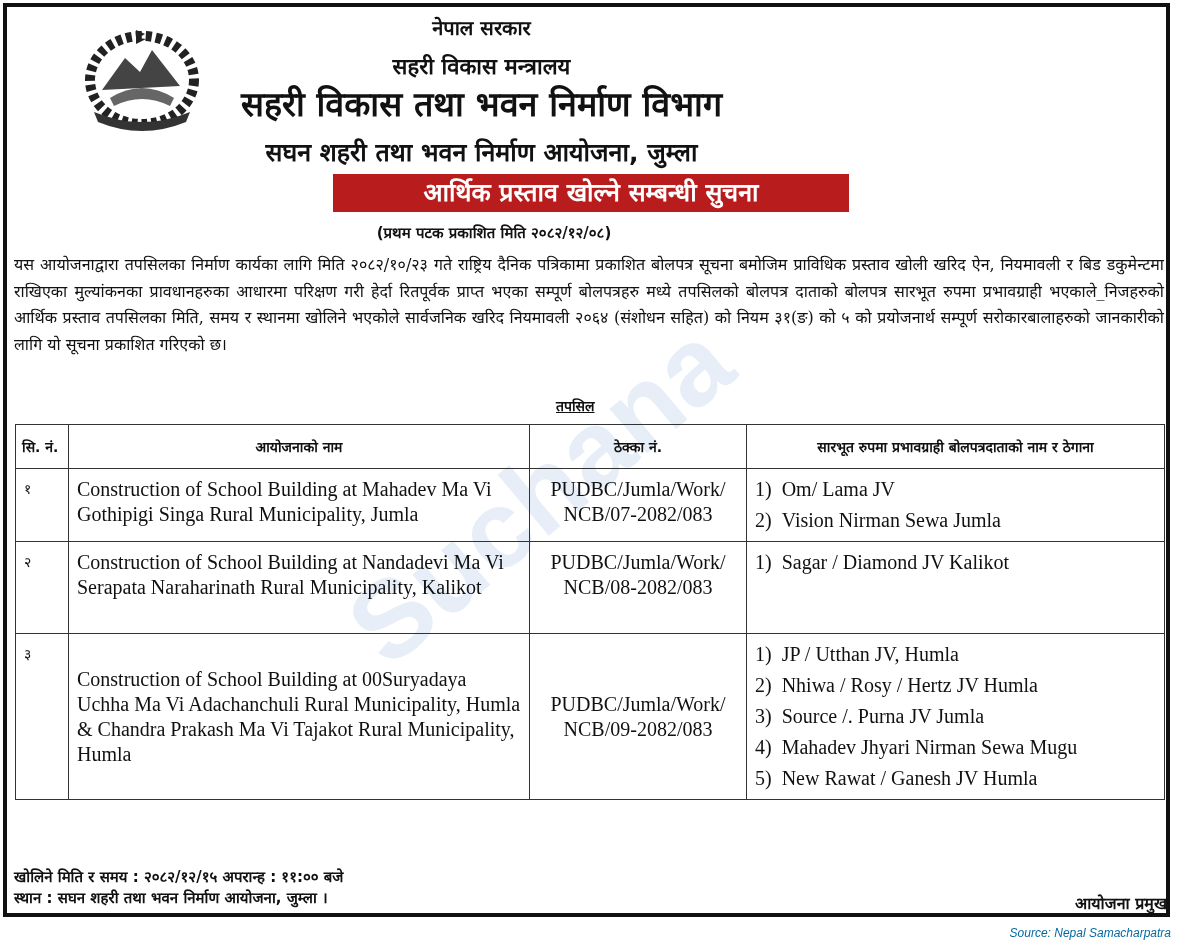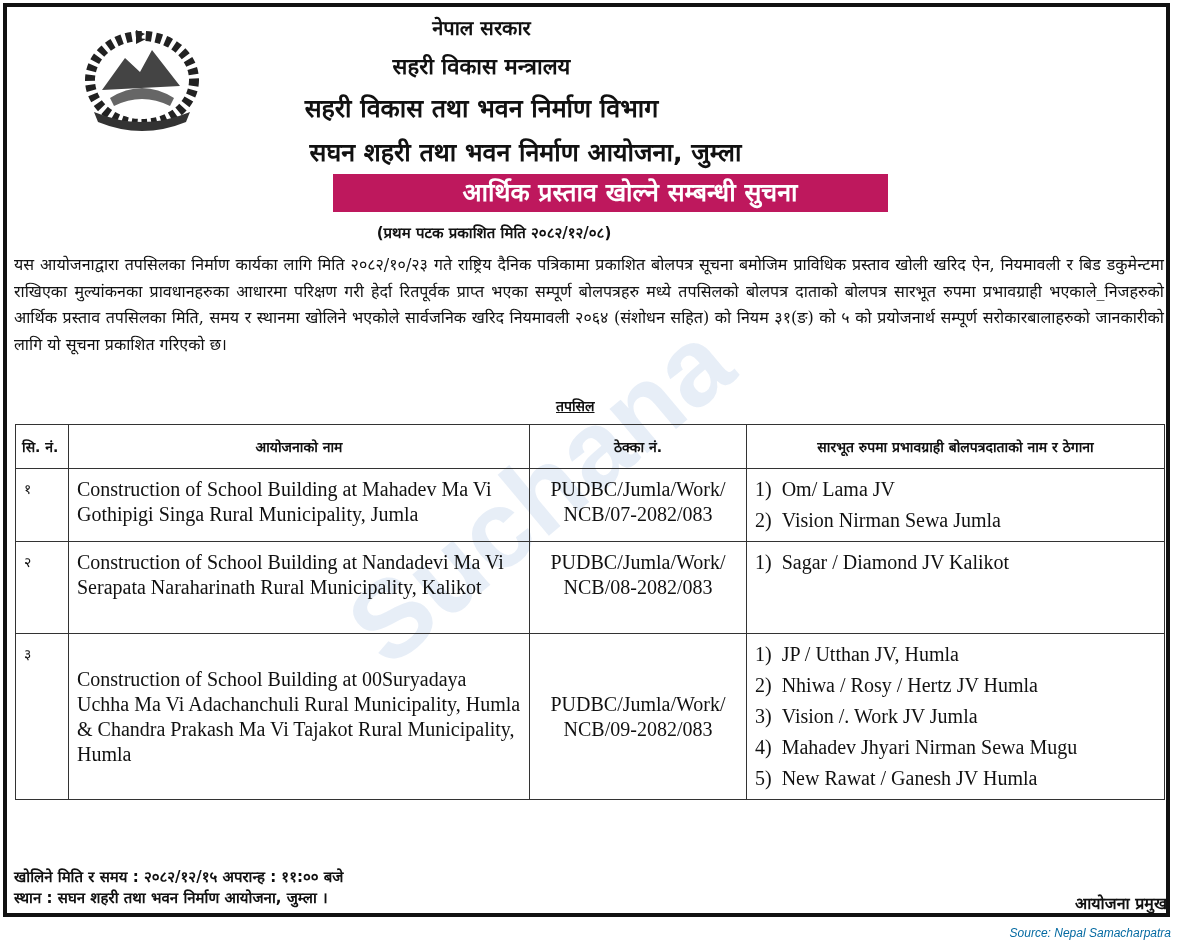--- a/index.html
+++ b/index.html
@@ -2,23 +2,23 @@
 <html><head>
 <meta charset="utf-8">
 <style>
   html,body{margin:0;padding:0;background:#fff;}
   body{width:1181px;height:949px;position:relative;overflow:hidden;font-family:"DejaVu Sans",sans-serif;color:#111;}
   .frame{position:absolute;left:3px;top:3px;width:1167px;height:914px;border:4px solid #111;box-sizing:border-box;background:#fff;}
   .emblem{position:absolute;left:80px;top:28px;width:124px;height:104px;}
   .hdr{position:absolute;left:0;width:963px;text-align:center;font-weight:bold;}
   .h1{top:14px;font-size:20px;}
   .h2{top:50px;font-size:22px;}
-  .h3{top:90px;font-size:25px;}
-  .h4{top:134px;font-size:25px;margin-left:44px;}
-  .titlebar{position:absolute;left:333px;top:174px;width:516px;height:38px;background:#be185d;color:#fff;font-weight:bold;font-size:25px;text-align:center;line-height:38px;padding-left:39px;}
+  .h3{top:80px;font-size:34px;}
+  .h4{top:134px;font-size:25px;}
+  .titlebar{position:absolute;left:333px;top:174px;width:516px;height:38px;background:#b91c1c;color:#fff;font-weight:bold;font-size:25px;text-align:center;line-height:38px;}
   .pub{position:absolute;left:0;width:988px;top:222px;text-align:center;font-size:15px;font-weight:bold;}
   .para{position:absolute;left:14px;top:252px;width:1150px;font-size:16px;line-height:26.5px;text-align:justify;font-family:"DejaVu Serif",serif;}
   .tapsil{position:absolute;left:556px;top:396px;font-size:14px;font-weight:bold;text-decoration:underline;}
   table{position:absolute;left:15px;top:424px;width:1150px;border-collapse:collapse;font-family:"Liberation Serif",serif;}
   th,td{border:1.5px solid #333;vertical-align:top;}
   th{font-family:"DejaVu Sans",sans-serif;font-size:14px;font-weight:bold;padding:12px 6px;text-align:center;}
   th.sn{text-align:left;width:36px;}
   td{font-size:20px;line-height:25px;padding:8px 8px;}
   td.sn{font-family:"DejaVu Sans",sans-serif;font-size:14px;width:36px;}
   td.contract{text-align:center;}
@@ -101,21 +101,21 @@
         <div class="bidder">
             <span>1)</span>
             <span>JP / Utthan JV, Humla</span>
           </div>
         <div class="bidder">
             <span>2)</span>
             <span>Nhiwa / Rosy / Hertz JV Humla</span>
           </div>
         <div class="bidder">
             <span>3)</span>
-            <span>Vision /. Work JV Jumla</span>
+            <span>Source /. Purna JV Jumla</span>
           </div>
         <div class="bidder">
             <span>4)</span>
             <span>Mahadev Jhyari Nirman Sewa Mugu</span>
           </div>
         <div class="bidder">
             <span>5)</span>
             <span>New Rawat / Ganesh JV Humla</span>
           </div>
       </td>

